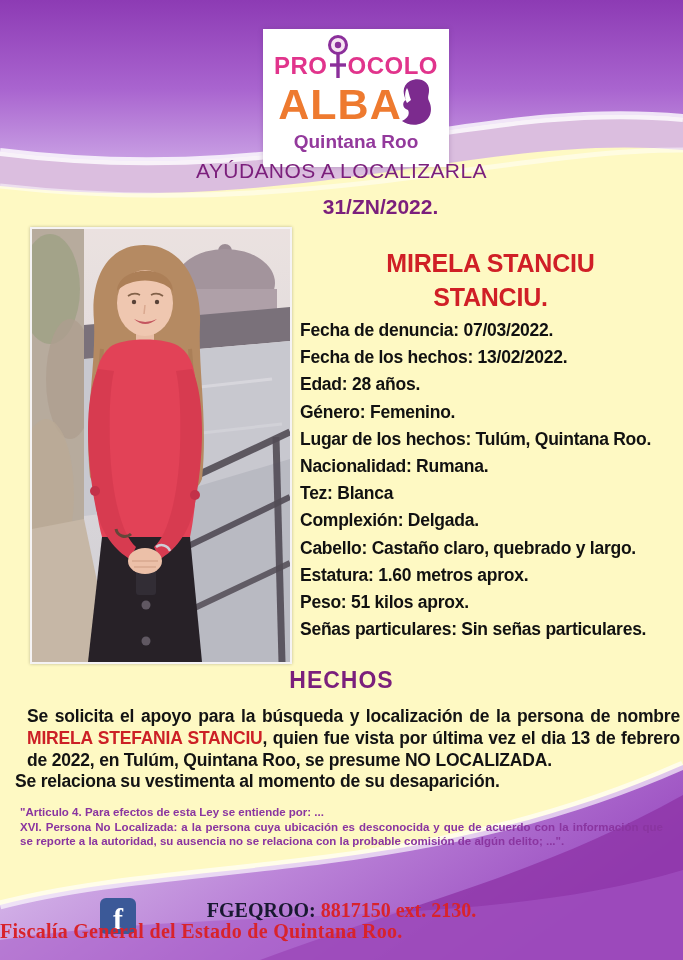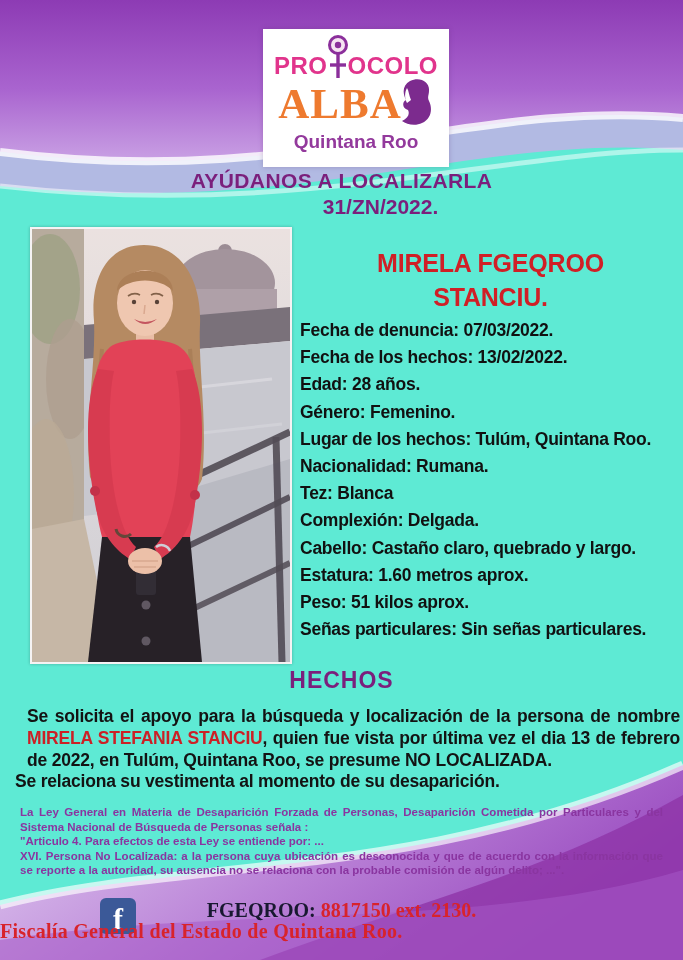--- a/index.html
+++ b/index.html
@@ -1,35 +1,35 @@
 <!DOCTYPE html>
 <html><head>
 <meta charset="utf-8">
 <style>
   html,body{margin:0;padding:0;background:#fff;}
   .poster{
-    position:relative;width:683px;height:960px;overflow:hidden;background:#5eead4;
+    position:relative;width:683px;height:960px;overflow:hidden;background:#fef9c3;
     font-family:"Liberation Sans", sans-serif;
   }
   .bg{position:absolute;inset:0;width:683px;height:960px;}
   
   .logo-box{
     position:absolute;left:263px;top:29px;width:186px;height:138px;background:#fff;
     box-shadow:0 0 5px rgba(80,30,100,.25);text-align:center;padding-top:2px;box-sizing:border-box;
   }
   .logo-row1{display:flex;justify-content:center;align-items:flex-end;height:48px;
     font-weight:800;font-size:24px;letter-spacing:.5px;color:#e1348c;line-height:26px;}
   .logo-row1 .sym{width:24px;height:50px;margin:0 -2px -5px -2px;}
   .logo-row2{display:flex;justify-content:center;align-items:center;height:50px;margin-top:0px;
-    font-weight:900;font-size:43px;letter-spacing:1px;color:#ee7a2f;line-height:46px;font-family:Liberation Serif, serif;}
+    font-weight:900;font-size:43px;letter-spacing:1px;color:#ee7a2f;line-height:46px;}
   .logo-row2 .sil{width:40px;height:50px;margin-left:-8px;margin-top:-4px;}
   .logo-row3{font-weight:800;font-size:19px;color:#93399c;margin-top:2px;}
   
-  .help-line{position:absolute;left:0;top:169px;width:100%;text-align:center;
-    color:#7b1f7c;font-weight:700;font-size:21px;letter-spacing:.4px;}
+  .help-line{position:absolute;left:0;top:159px;width:100%;text-align:center;
+    color:#7b1f7c;font-weight:400;font-size:21px;letter-spacing:.4px;}
   .case-number{position:absolute;left:0;top:195px;width:100%;text-align:center;
     color:#7b1f7c;font-weight:800;font-size:21px;margin-left:39px;}
   
   .photo-frame{position:absolute;left:30px;top:227px;width:258px;height:433px;
     background:#ddd;border:2px solid #f5f3f4;box-shadow:0 0 3px rgba(0,0,0,.25);box-sizing:content-box;}
   .photo-frame svg{display:block;}
   
   .name{position:absolute;left:298px;top:246px;width:385px;text-align:center;
     color:#d01f26;font-weight:800;font-size:25px;line-height:34px;letter-spacing:-.2px;}
   .details{position:absolute;left:300px;top:317px;width:383px;color:#111;
@@ -177,21 +177,21 @@
 
       <rect x="104" y="334" width="20" height="32" rx="3" fill="#23232b"></rect>
       <ellipse cx="113" cy="332" rx="17" ry="13" fill="#edc3a8"></ellipse>
       <path d="M100,332 L126,332 M102,338 L124,338" stroke="#d8a98c" stroke-width="1.5"></path>
 
       <rect width="258" height="433" fill="#e8a8b0" opacity="0.08"></rect>
     </svg>
   </div>
 
   <div class="name">
-    <div>MIRELA FGEQROO</div>
+    <div>MIRELA STANCIU</div>
     <div>STANCIU.</div>
   </div>
 
   <div class="details">
     <div class="d">Fecha de denuncia: 07/03/2022.</div>
     <div class="d">Fecha de los hechos: 13/02/2022.</div>
     <div class="d">Edad: 28 años.</div>
     <div class="d">Género: Femenino.</div>
     <div class="d wrap">Lugar de los hechos: Tulúm, Quintana Roo.</div>
     <div class="d">Nacionalidad: Rumana.</div>
@@ -201,21 +201,20 @@
     <div class="d">Estatura: 1.60 metros aprox.</div>
     <div class="d">Peso: 51 kilos aprox.</div>
     <div class="d">Señas particulares: Sin señas particulares.</div>
   </div>
 
   <div class="hechos-title">HECHOS</div>
   <p class="p1"><span>Se solicita el apoyo para la búsqueda y localización de la persona de nombre </span><span class="red">MIRELA STEFANIA STANCIU</span><span>, quien fue vista por última vez el dia 13 de febrero de 2022, en Tulúm, Quintana Roo, se presume NO LOCALIZADA.</span></p>
   <p class="p2">Se relaciona su vestimenta al momento de su desaparición.</p>
 
   <div class="legal">
-    <div class="justify">La Ley General en Materia de Desaparición Forzada de Personas, Desaparición Cometida por Particulares y del Sistema Nacional de Búsqueda de Personas señala :</div>
     <div>"Articulo 4. Para efectos de esta Ley se entiende por: ...</div>
     <div class="justify"><span class="lb">XVI. Persona No Localizada:</span><span> a la persona cuya ubicación es desconocida y que de acuerdo con la información que se reporte a la autoridad, su ausencia no se relaciona con la probable comisión de algún delito; ...".</span></div>
   </div>
 
   <div class="fb">
       <span>f</span>
     </div>
   <div class="footer1"><span class="org">FGEQROO:</span><span class="phone"> 8817150 ext. 2130.</span></div>
   <div class="footer2">Fiscalía General del Estado de Quintana Roo.</div>
 

